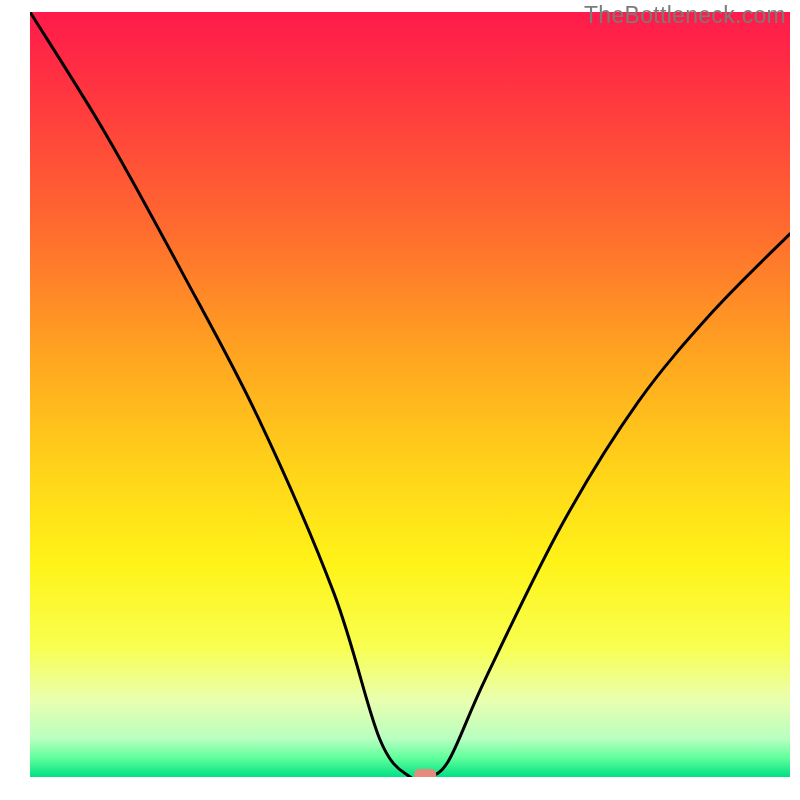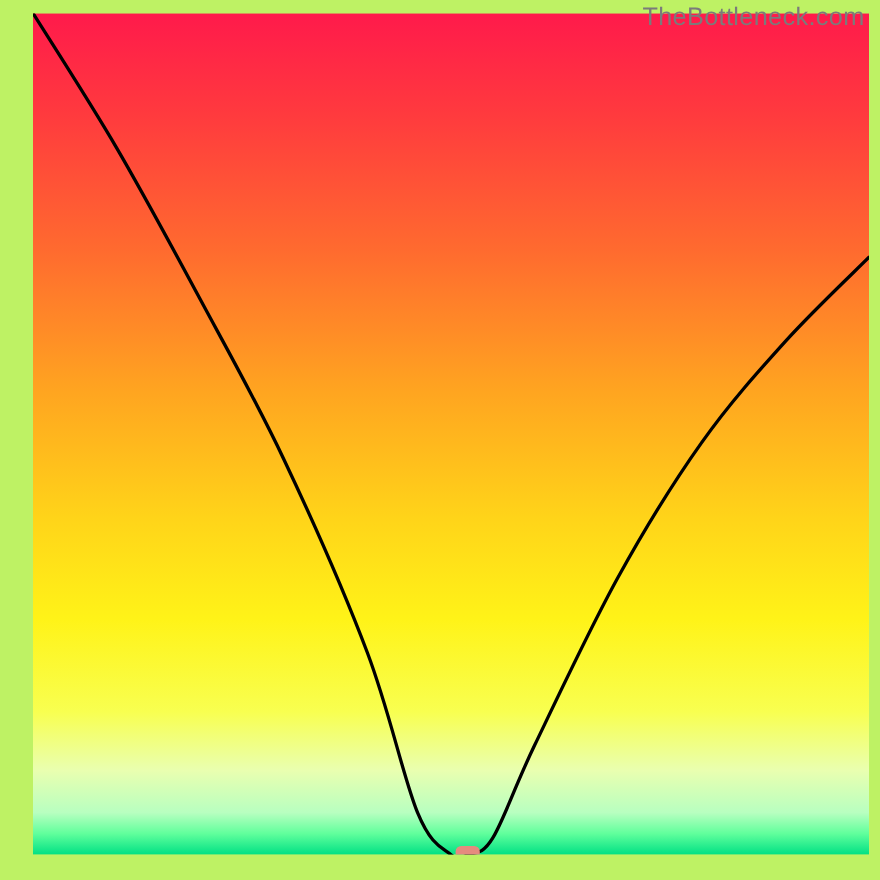--- a/index.html
+++ b/index.html
@@ -9,21 +9,21 @@
     height: 800px;
     background: #000;
     overflow: hidden;
   }
   .frame {
     position: absolute;
     left: 0;
     top: 0;
     width: 800px;
     height: 800px;
-    background: #bef264;
+    background: #ffffff;
   }
   .plot {
     position: absolute;
     left: 30px;
     top: 12px;
     width: 760px;
     height: 765px;
     overflow: hidden;
   }
   .watermark {

